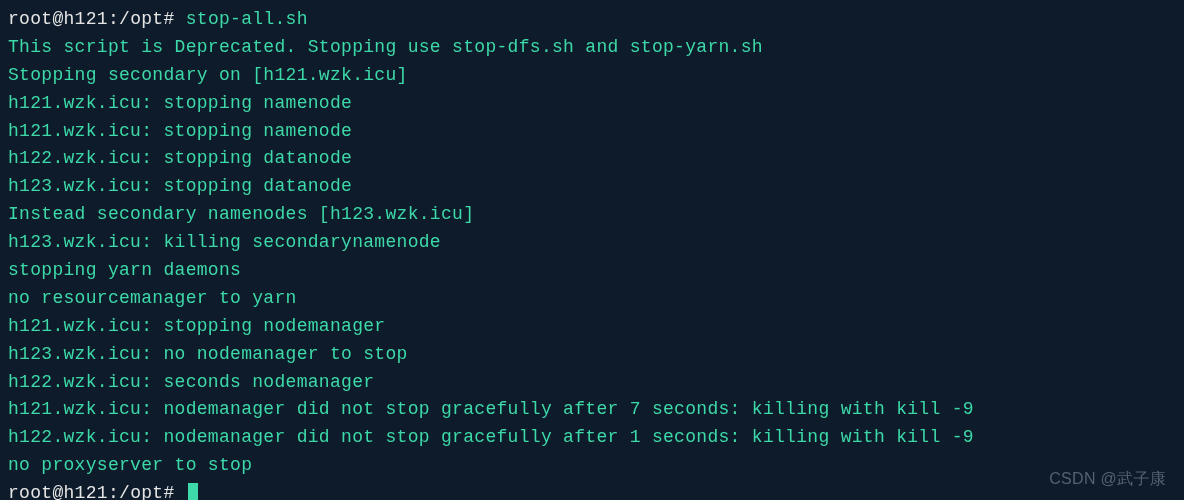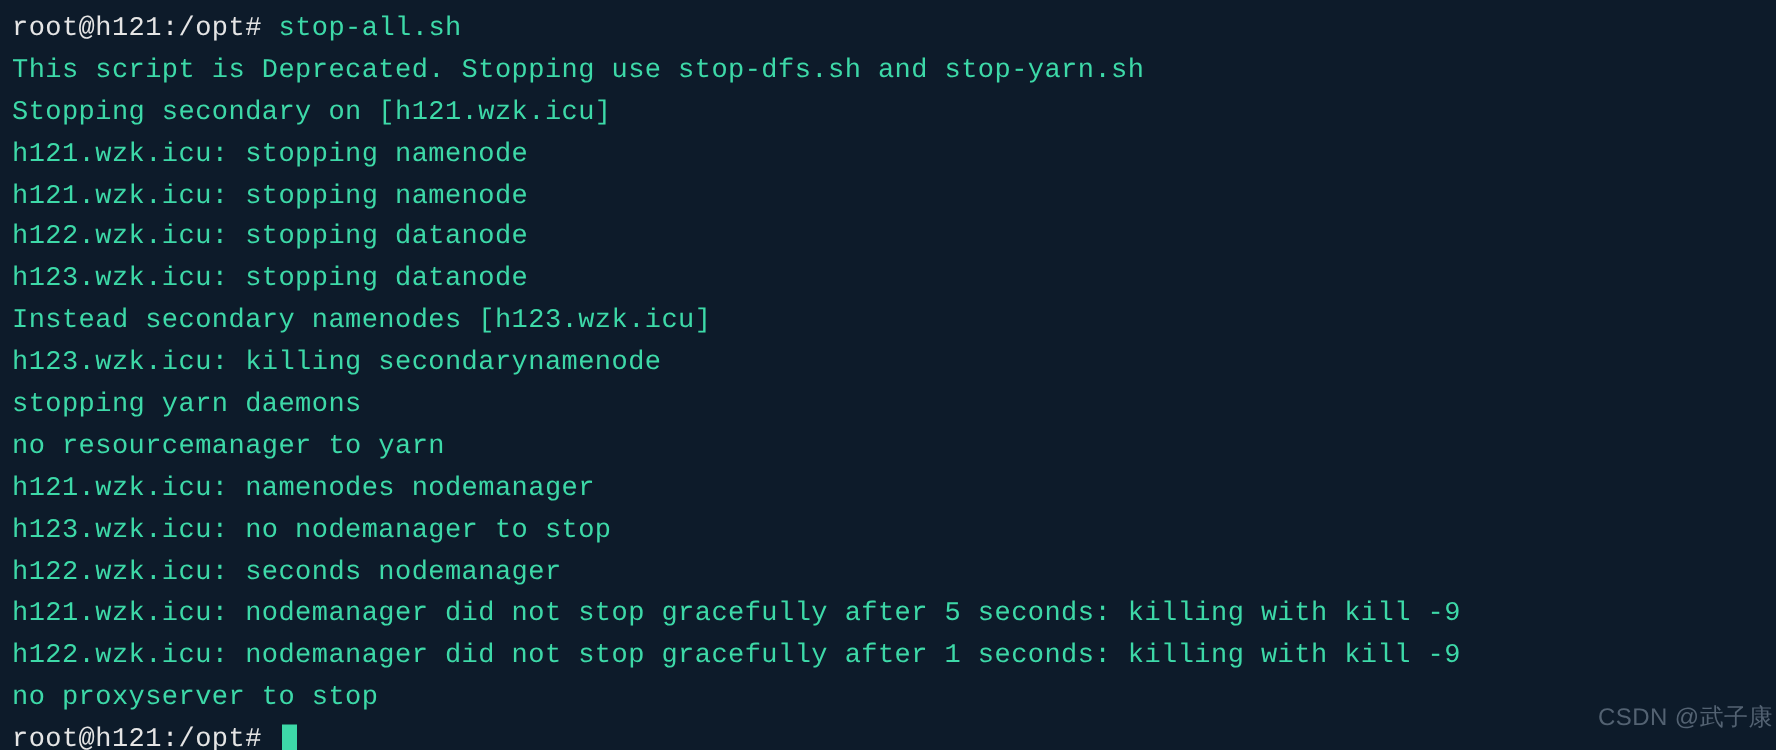--- a/index.html
+++ b/index.html
@@ -30,42 +30,42 @@
       display: inline-block;
       width: 10px;
       height: 20px;
       background-color: #3dd9a8;
       vertical-align: text-bottom;
       margin-left: 2px;
     }
     .watermark {
       position: absolute;
       bottom: 8px;
-      right: 2px;
+      right: 18px;
       color: #6b7a8a;
       font-size: 16px;
       opacity: 0.75;
       font-family: sans-serif;
     }
   </style>
 </head>
 <body>
 
 <div class="line"><span class="prompt">root@h121</span><span class="prompt">:</span><span class="prompt">/opt</span><span class="prompt">#</span><span> </span><span>stop-all.sh</span></div>
 <div class="line">This script is Deprecated. Stopping use stop-dfs.sh and stop-yarn.sh</div>
 <div class="line">Stopping secondary on [h121.wzk.icu]</div>
 <div class="line">h121.wzk.icu: stopping namenode</div>
 <div class="line">h121.wzk.icu: stopping namenode</div>
 <div class="line">h122.wzk.icu: stopping datanode</div>
 <div class="line">h123.wzk.icu: stopping datanode</div>
 <div class="line">Instead secondary namenodes [h123.wzk.icu]</div>
 <div class="line">h123.wzk.icu: killing secondarynamenode</div>
 <div class="line">stopping yarn daemons</div>
 <div class="line">no resourcemanager to yarn</div>
-<div class="line">h121.wzk.icu: namenodes nodemanager</div>
+<div class="line">h121.wzk.icu: stopping nodemanager</div>
 <div class="line">h123.wzk.icu: no nodemanager to stop</div>
 <div class="line">h122.wzk.icu: seconds nodemanager</div>
-<div class="line">h121.wzk.icu: nodemanager did not stop gracefully after 5 seconds: killing with kill -9</div>
+<div class="line">h121.wzk.icu: nodemanager did not stop gracefully after 7 seconds: killing with kill -9</div>
 <div class="line">h122.wzk.icu: nodemanager did not stop gracefully after 1 seconds: killing with kill -9</div>
 <div class="line">no proxyserver to stop</div>
 <div class="line"><span class="prompt">root@h121</span><span class="prompt">:</span><span class="prompt">/opt</span><span class="prompt">#</span><span> </span><span></span><span class="cursor"></span></div>
 
 <div class="watermark">CSDN @武子康</div>
 
 </body></html>

